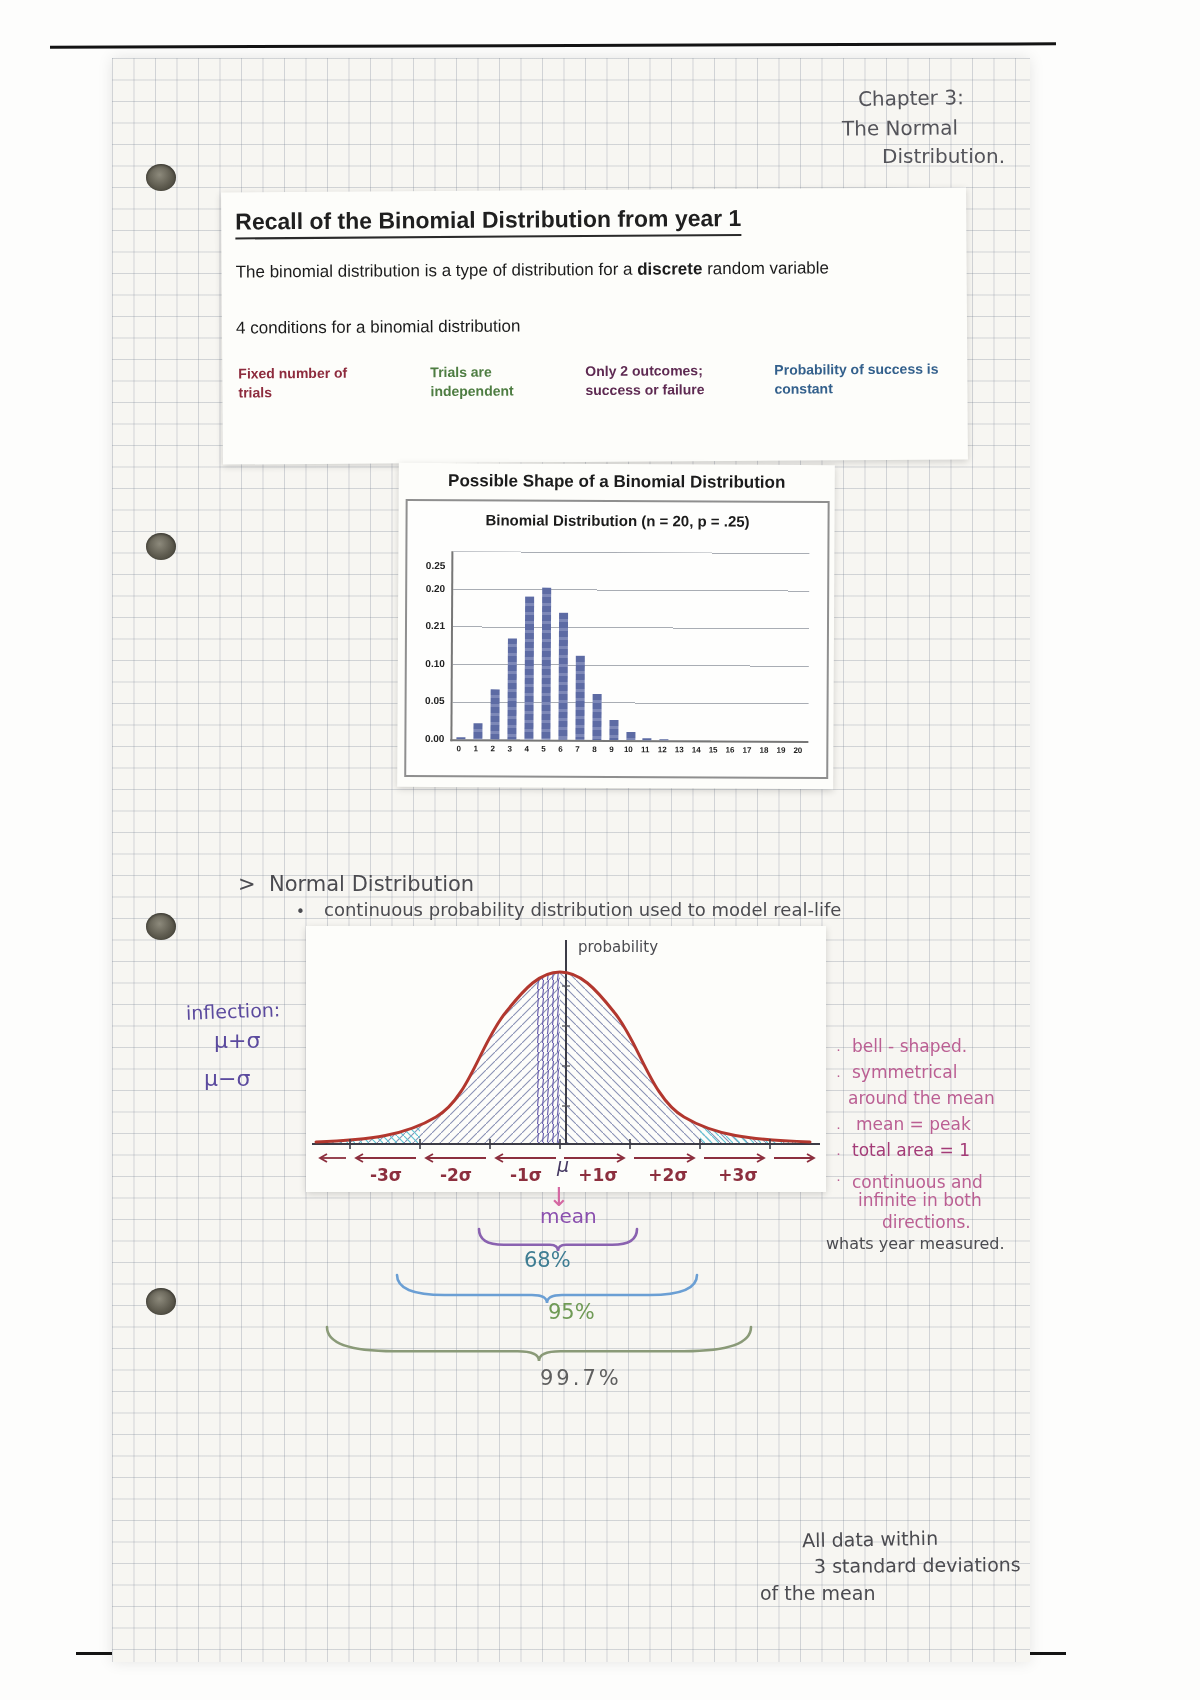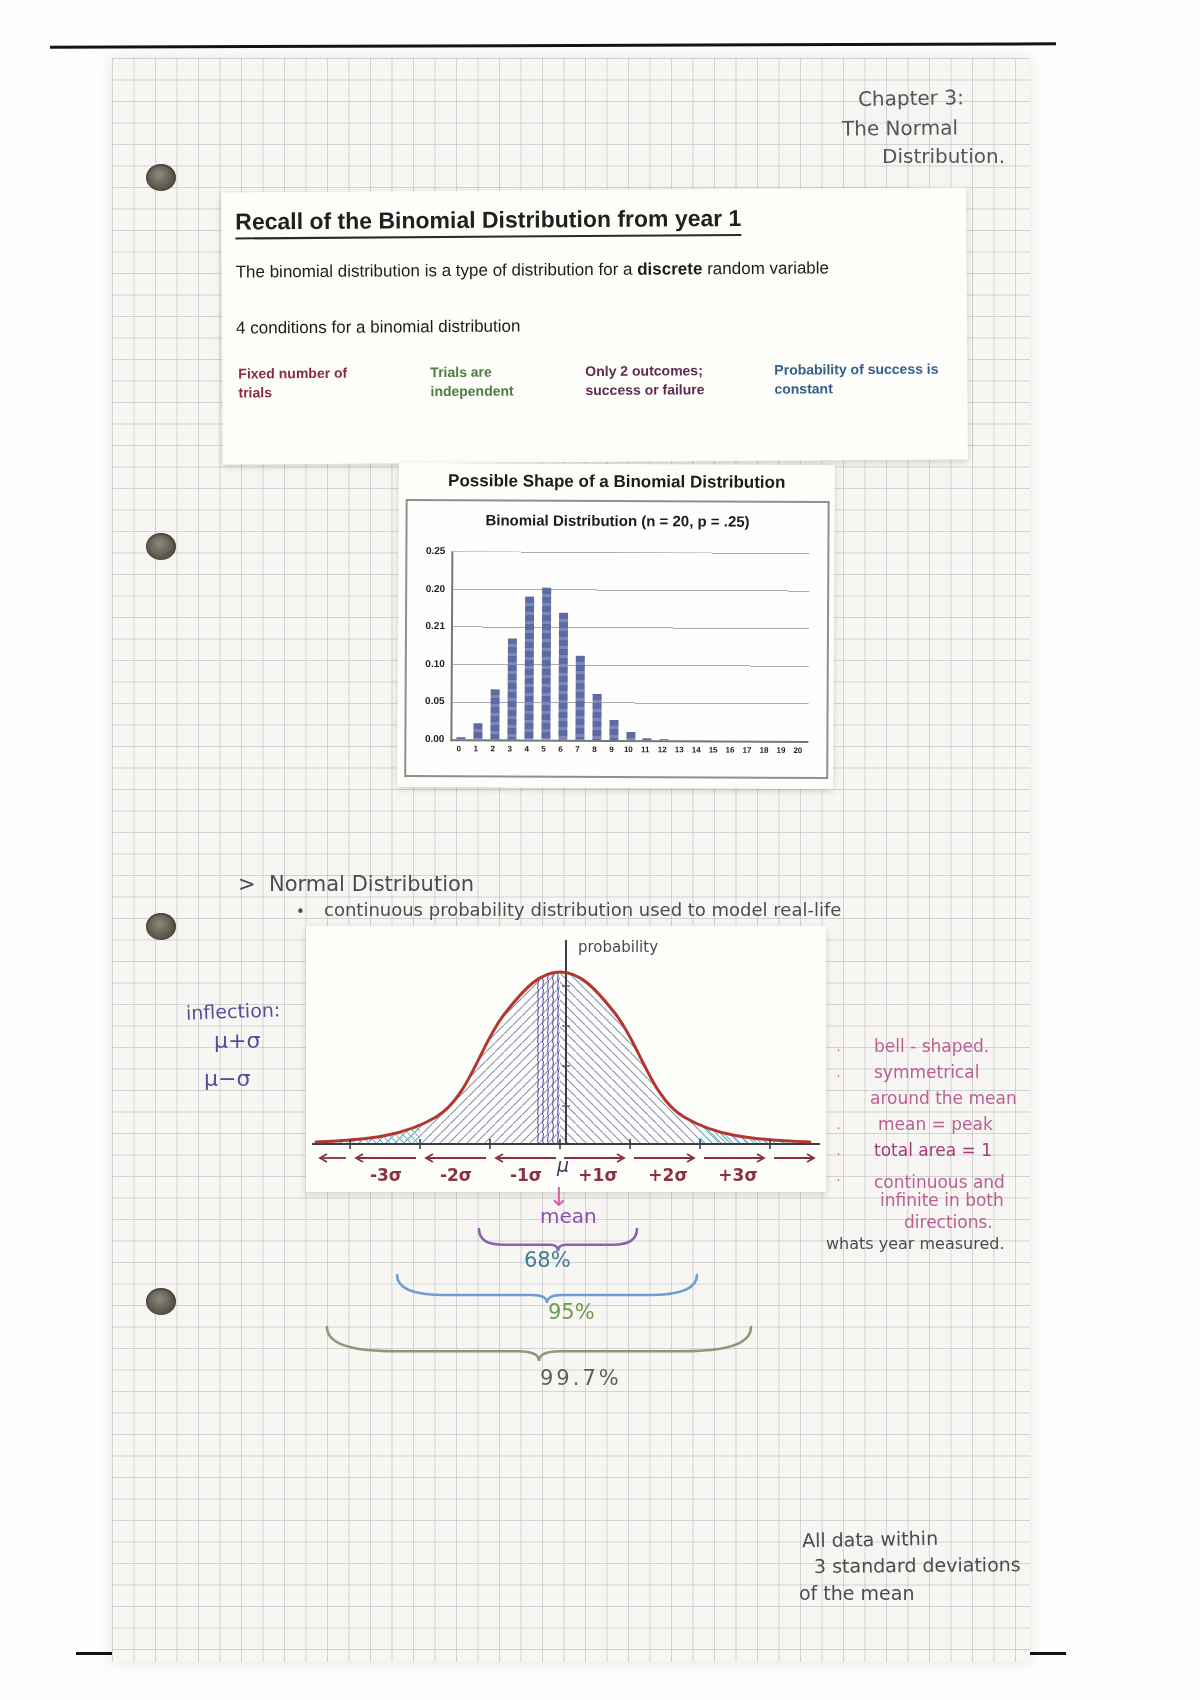--- a/index.html
+++ b/index.html
@@ -37,21 +37,21 @@
         border-left:2px solid #777;border-bottom:2px solid #777;
         background-image:repeating-linear-gradient(to bottom,#a9adb4 0,#a9adb4 1px,transparent 1px,transparent 37.6px);
         display:flex;align-items:flex-end;}
   .bar-slot{flex:1;display:flex;justify-content:center;align-items:flex-end;height:100%;}
   .bar{width:9px;background:repeating-linear-gradient(to bottom,#5d6ba4 0,#5d6ba4 6px,#7d88b8 6px,#7d88b8 9px);}
   #xrow{position:absolute;left:44px;top:243px;width:356px;display:flex;}
   #xrow span{flex:1;text-align:center;font-size:8px;font-weight:bold;color:#222;}
   .ytick{position:absolute;left:4px;width:34px;text-align:right;font-size:10px;font-weight:bold;color:#222;}
   
   svg text{font-family:"DejaVu Sans",sans-serif;}
-  .pinknote{position:absolute;font-family:"DejaVu Sans",sans-serif;color:#bb5f93;font-size:17px;white-space:nowrap;margin-left:22px;}
+  .pinknote{position:absolute;font-family:"DejaVu Sans",sans-serif;color:#bb5f93;font-size:17px;white-space:nowrap;}
   .bullet-dot{position:absolute;color:#bb5f93;font-size:15px;}
   .brace{position:absolute;overflow:visible;}
   .brace path{fill:none;stroke-width:2.6px;stroke-linecap:round;}
 </style>
 </head>
 <body>
 
 <div id="page">
 
   <div class="scanline" style="left:50px;top:44px;width:1006px;transform:rotate(-0.2deg);"></div>
@@ -76,21 +76,21 @@
     <div class="cond" style="left:208px;width:110px;color:#4e7d42;">Trials are independent</div>
     <div class="cond" style="left:363px;width:150px;color:#5e2a52;">Only 2 outcomes; success or failure</div>
     <div class="cond" style="left:552px;width:180px;color:#33608c;">Probability of success is constant</div>
   </div>
 
   <div class="patch" style="left:398px;top:464px;width:436px;height:324px;transform:rotate(0.3deg);">
     <div id="shape-head">Possible Shape of a Binomial Distribution</div>
     <div id="chart-box">
       <div id="chart-title">Binomial Distribution (n = 20, p = .25)</div>
       <div id="yticks">
-          <div class="ytick" style="top: 44px;">0.25</div>
+          <div class="ytick" style="top: 59px;">0.25</div>
           <div class="ytick" style="top: 81.6px;">0.20</div>
           <div class="ytick" style="top: 119.2px;">0.21</div>
           <div class="ytick" style="top: 156.8px;">0.10</div>
           <div class="ytick" style="top: 194.4px;">0.05</div>
           <div class="ytick" style="top: 232px;">0.00</div>
         </div>
       <div id="plot">
           <div class="bar-slot">
             <div class="bar" style="height: 2px;"></div>
           </div>
@@ -308,15 +308,15 @@
     </svg>
   <div class="hw" style="position:absolute;left:520px;top:1300px;font-size:21px;color:#6f9a55;margin-left:28px;">95%</div>
 
   <svg class="brace" style="left:326px;top:1326px;" width="426" height="36">
       <path stroke="#8a9a78" d="M1,1 Q1,25.2 68.16,25.2 L191.70000000000002,25.2 Q213,25.2 213,35 Q213,25.2 234.3,25.2 L357.84,25.2 Q425,25.2 425,1"></path>
     </svg>
   <div class="hw" style="position:absolute;left:540px;top:1366px;font-size:21px;color:#5f5f5f;letter-spacing:3px;text-align:right;">99.7%</div>
 
   <div class="hw" style="position:absolute;left:802px;top:1528px;font-size:19px;transform:rotate(-1deg);">All data within</div>
   <div class="hw" style="position:absolute;left:814px;top:1554px;font-size:19px;transform:rotate(-0.5deg);white-space:nowrap;">3 standard deviations</div>
-  <div class="hw" style="position:absolute;left:799px;top:1582px;font-size:19px;">of the mean</div>
+  <div class="hw" style="position:absolute;left:760px;top:1582px;font-size:19px;">of the mean</div>
 
 </div>
 
 </body></html>

